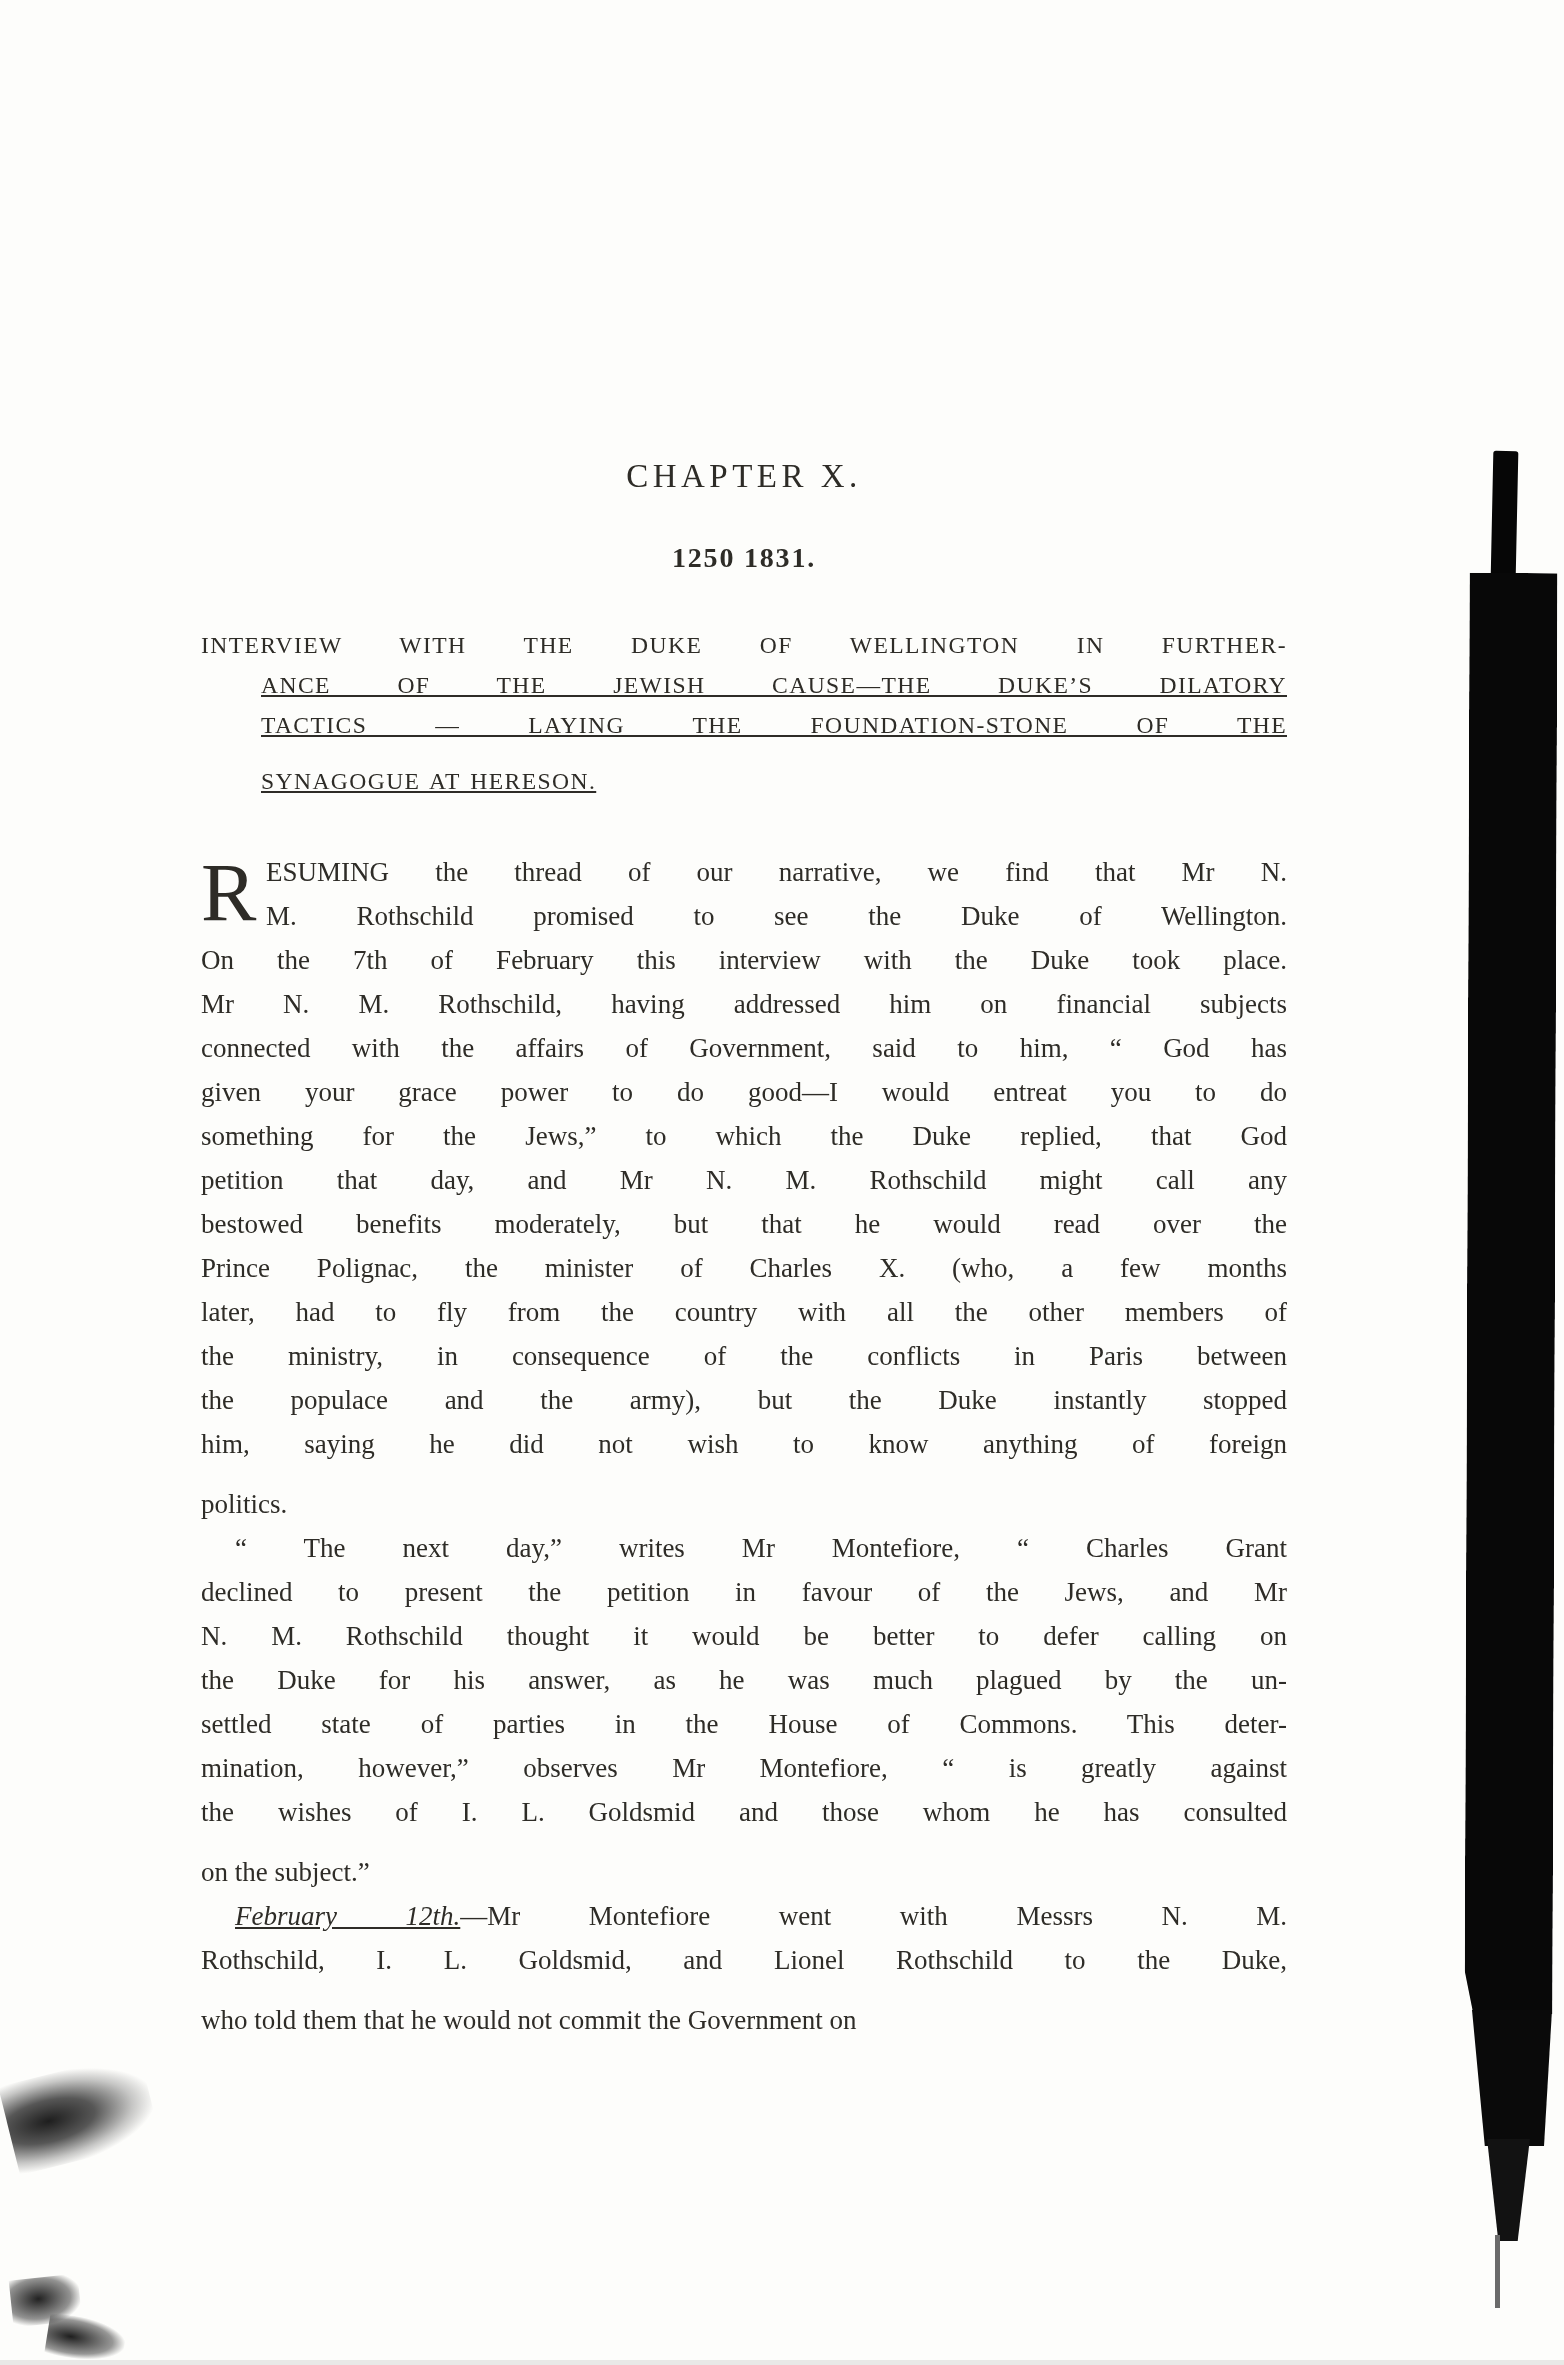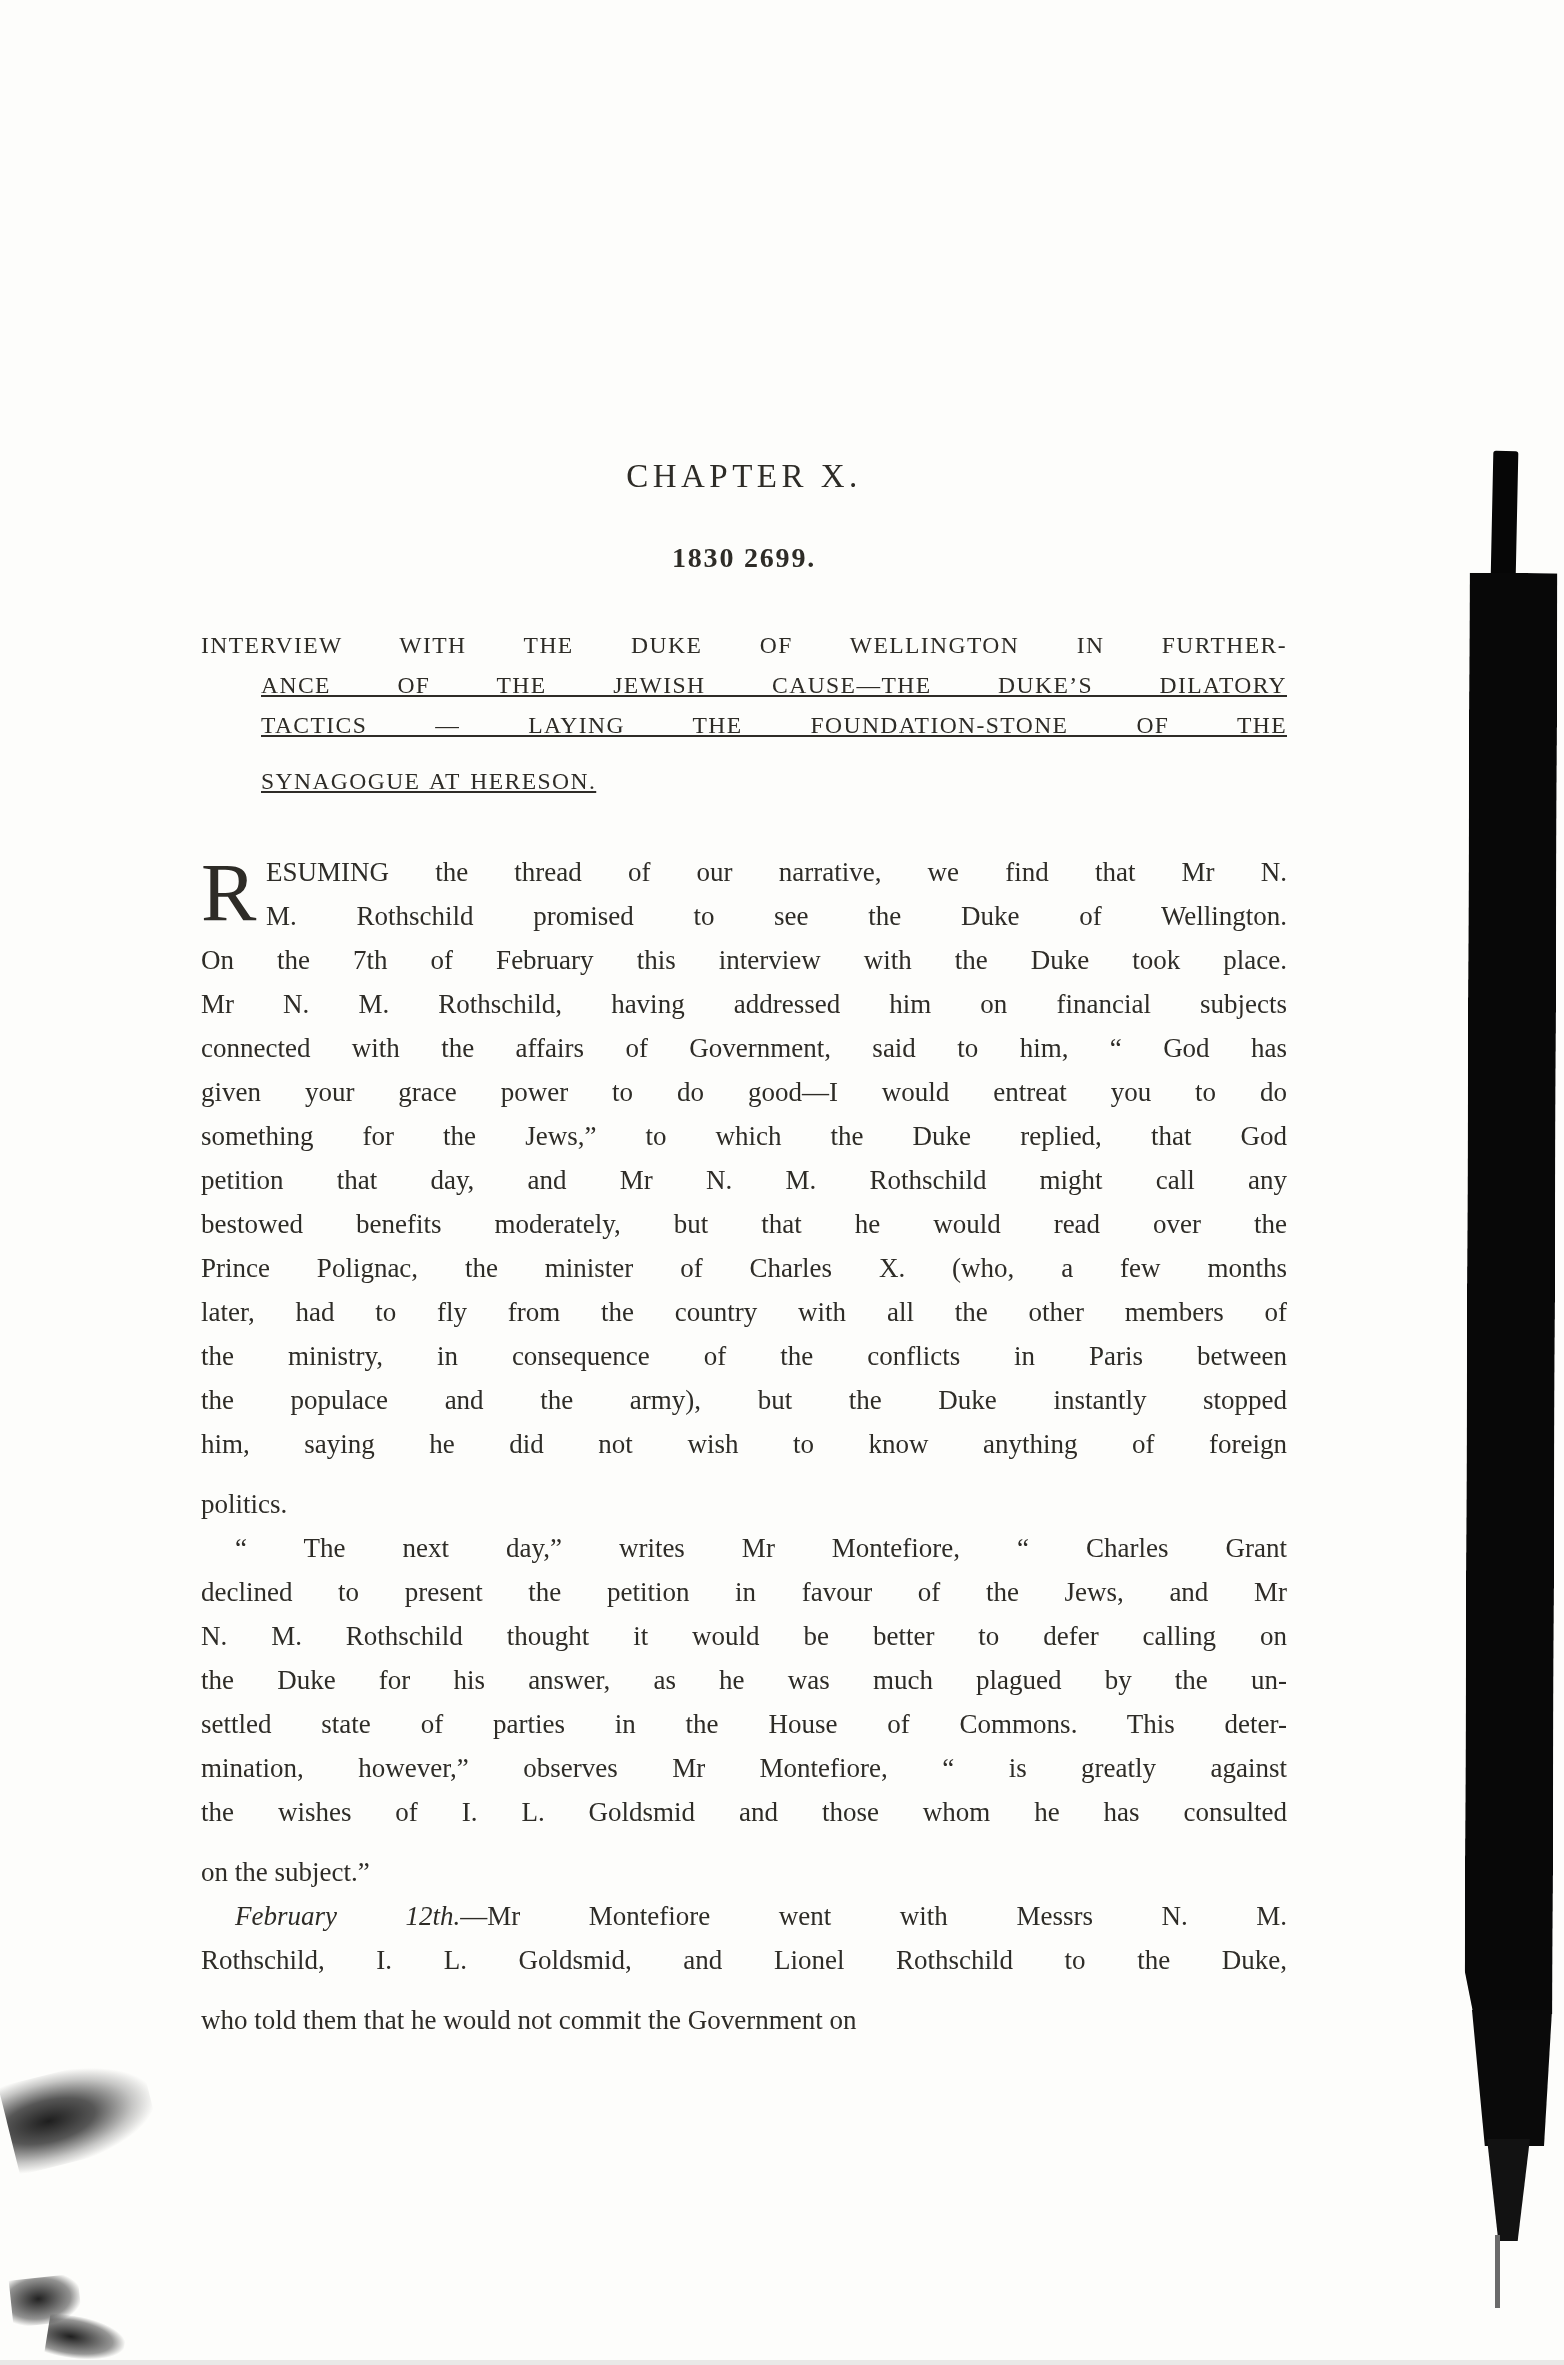--- a/index.html
+++ b/index.html
@@ -52,21 +52,21 @@
   .para { position:relative; }
   .dc-pad { padding-left:65px; }
   .dropcap {
     position:absolute;
     left:0; top:1.8px;
     font-size:83px;
     line-height:80px;
     font-weight:400;
   }
   .indent { text-indent:34px; }
-  .ital { font-style:italic; }
+  .ital { font-style:italic;text-decoration:underline; }
   
   .artifact { position:absolute; pointer-events:none; }
   .band-stub {
     left:1492px; top:451px; width:25px; height:129px;
     background:#060606; transform:rotate(1.2deg);
     border-radius:2.7px;
   }
   .band-main {
     left:1467px; top:573px; width:88px; height:1441px;
     background:#080808;
@@ -105,21 +105,21 @@
 </style>
 </head>
 <body>
 
 <div class="page">
 
   <div class="text-block">
 
     <h1 class="chapter-heading">CHAPTER X.</h1>
 
-    <div class="chapter-date">1830 2699.</div>
+    <div class="chapter-date">1250 1831.</div>
 
     <div class="summary">
       <div class="j">INTERVIEW WITH THE DUKE OF WELLINGTON IN FURTHER-</div>
       <div class="j s-ind">ANCE OF THE JEWISH CAUSE—THE DUKE’S DILATORY</div>
       <div class="j s-ind">TACTICS — LAYING THE FOUNDATION-STONE OF THE</div>
       <div class="last s-ind">SYNAGOGUE AT HERESON.</div>
     </div>
 
     <div class="body-text">
 

